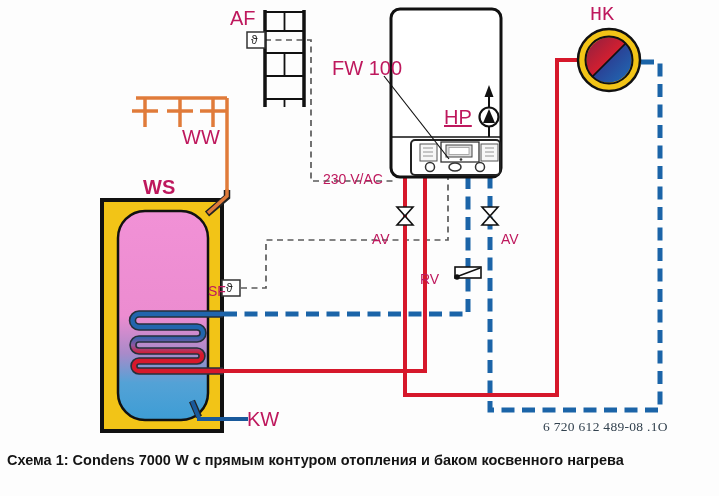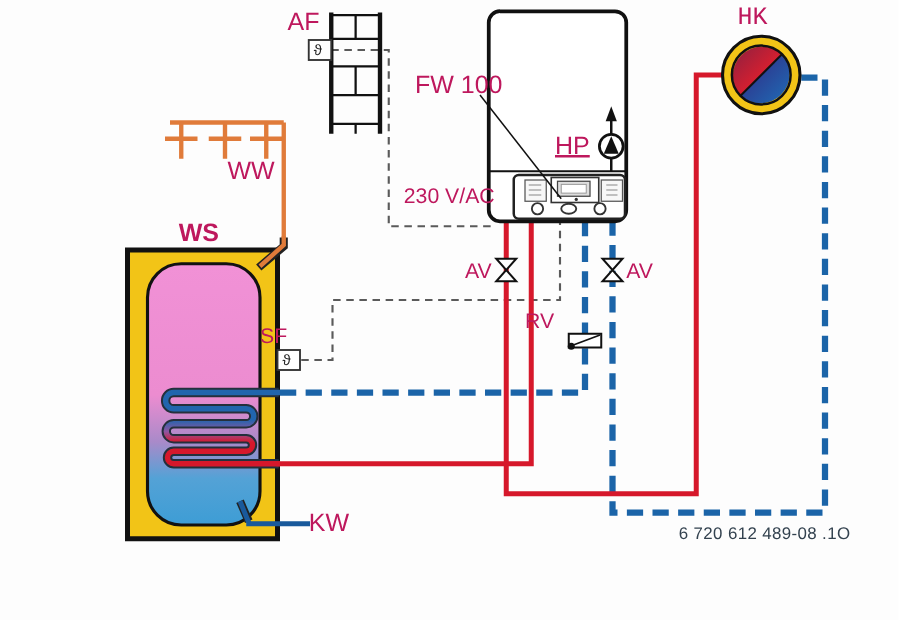--- a/index.html
+++ b/index.html
@@ -4,23 +4,23 @@
 <style>
   html,body{margin:0;padding:0;background:#ffffff;}
   .stage{
     position:relative;width:719px;height:496px;background:#fdfdfd;
     font-family:"Liberation Sans", sans-serif;overflow:hidden;
     border-bottom:2px solid #e3e3e3;
   }
   .stage svg{position:absolute;left:0;top:0;}
   .lbl{position:absolute;color:#be185d;line-height:1;white-space:nowrap;}
   .lbl-lg{font-size:20px;}
-  .lbl-md{font-size:17px;}
+  .lbl-md{font-size:14px;margin-top:24px;}
   .theta{font-size:12px;color:#222;}
-  .doc-number{position:absolute;left:543px;top:419px;font-size:13.5px;color:#33424f;letter-spacing:.3px;}
+  .doc-number{position:absolute;left:543px;top:419px;font-size:13.5px;color:#33424f;letter-spacing:.3px;font-family:Liberation Serif, serif;}
   .caption{position:absolute;left:7px;top:452px;font-size:14.5px;font-weight:bold;color:#141414;}
 </style>
 </head>
 <body>
 
 <div class="stage">
 
 <svg width="719" height="496" viewBox="0 0 719 496">
   <defs>
     <linearGradient id="vesselGrad" x1="0" y1="212" x2="0" y2="420" gradientUnits="userSpaceOnUse">
@@ -151,14 +151,15 @@
 <div class="lbl lbl-lg" style="left:590px;top:5px;font-family:Liberation Mono, monospace;">HK</div>
 <div class="lbl lbl-lg" style="left:154px;top:127px;margin-left:28px;">WW</div>
 <div class="lbl lbl-lg" style="left:143px;top:177px;font-weight:bold;">WS</div>
 <div class="lbl lbl-md" style="left:208px;top:260px;">SF</div>
 <div class="lbl theta" style="left:226px;top:282px;">ϑ</div>
 <div class="lbl lbl-md" style="left:372px;top:208px;">AV</div>
 <div class="lbl lbl-md" style="left:501px;top:208px;">AV</div>
 <div class="lbl lbl-md" style="left:420px;top:248px;">RV</div>
 <div class="lbl lbl-lg" style="left:247px;top:409px;">KW</div>
 <div class="doc-number">6 720 612 489-08 .1O</div>
+<div class="caption">Схема 1: Condens 7000 W с прямым контуром отопления и баком косвенного нагрева</div>
 
 </div>
 
 </body></html>

